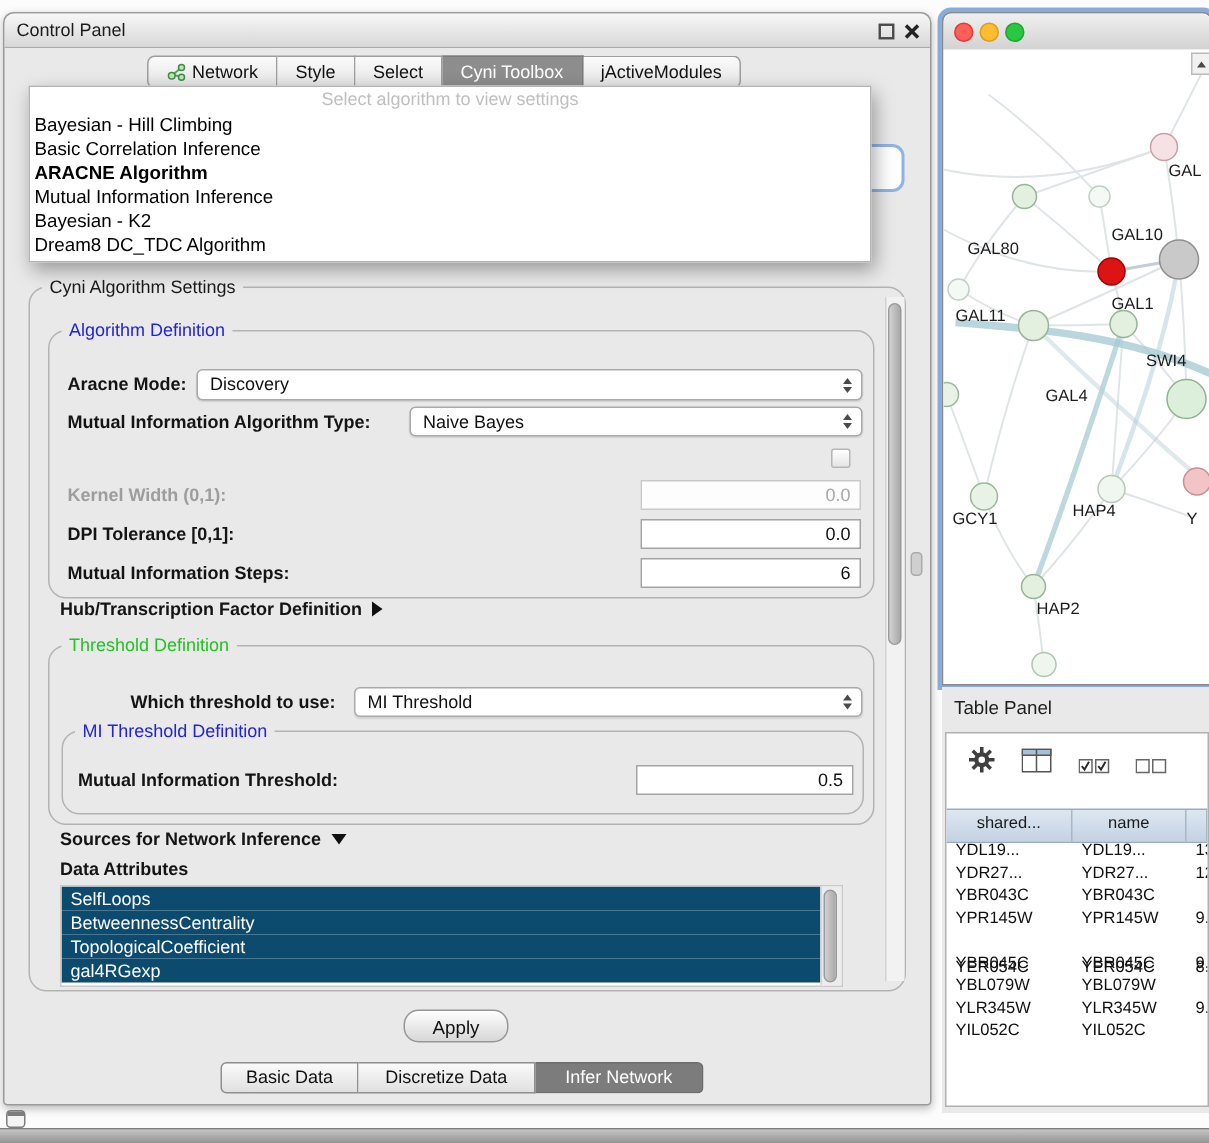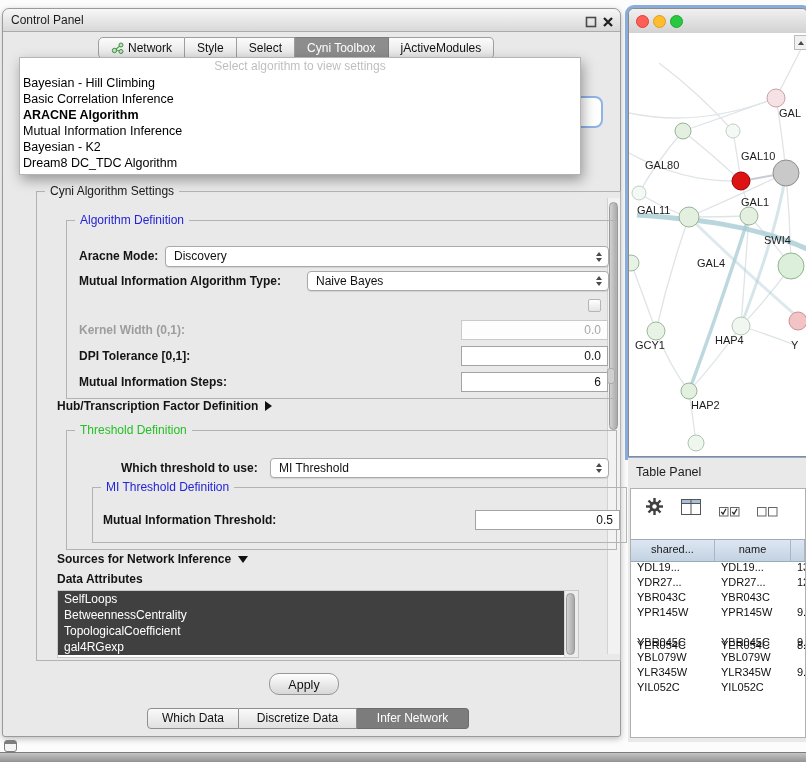--- a/index.html
+++ b/index.html
@@ -16,21 +16,21 @@
            box-shadow:0 1px 1px rgba(0,0,0,.10); white-space:nowrap; }
   .spin { position:absolute; right:6px; top:50%; transform:translateY(-50%);
           display:flex; flex-direction:column; align-items:center; gap:2px; }
   .tri-u { width:0; height:0; border-left:3.5px solid transparent; border-right:3.5px solid transparent; border-bottom:4.5px solid #4a4a4a; }
   .tri-d { width:0; height:0; border-left:3.5px solid transparent; border-right:3.5px solid transparent; border-top:4.5px solid #4a4a4a; }
   .tri-right { width:0; height:0; border-top:5px solid transparent; border-bottom:5px solid transparent; border-left:7px solid #101010; display:inline-block; }
   .tri-down-big { width:0; height:0; border-left:5px solid transparent; border-right:5px solid transparent; border-top:7px solid #101010; display:inline-block; }
   .fld { position:absolute; box-sizing:border-box; border:1px solid #a3a3a3; background:#fff;
          font-size:12px; font-family:inherit; text-align:right; padding:0 6px; color:#111; height:20px; }
   .fld.dis { color:#a8a8a8; border-color:#c9c9c9; background:#fdfdfd; }
-  .grp { position:absolute; border:1px solid #b3b3b3; border-radius:0;margin-left:17px; }
+  .grp { position:absolute; border:1px solid #b3b3b3; border-radius:12px; }
   .legend { position:absolute; top:-8px; left:8px; background:#e9e9e9; padding:0 5px; font-size:12px; color:#1a1a1a; white-space:nowrap; }
   .legend.blue { color:#2323d7; }
   .legend.green { color:#24c024; }
 
   
   .cp-window { position:absolute; left:2px; top:8px; width:617px; height:727px; background:#e9e9e9;
                border:1px solid #9a9a9a; border-radius:7px 7px 3px 3px; box-shadow:0 2px 6px rgba(0,0,0,.25); }
   .cp-titlebar { position:absolute; left:0; top:0; right:0; height:22px;
                  background:linear-gradient(#f7f7f7,#d8d8d8); border-bottom:1px solid #ababab;
                  border-radius:7px 7px 0 0; }
@@ -52,21 +52,21 @@
 
   .combo-fragment { position:absolute; left:554px; top:87px; width:46px; height:32px; background:#fff;
                     border:2px solid #8fb3e6; border-radius:8px; z-index:5; box-sizing:border-box; }
 
   .sb-track { position:absolute; background:#f2f2f2; border-left:1px solid #d2d2d2; }
   .sb-thumb { position:absolute; left:1px; width:9px; border-radius:5px;
               background:linear-gradient(90deg,#d2d2d2,#a9a9a9); border:1px solid #9a9a9a; box-sizing:border-box; }
 
   .attr-list { position:absolute; background:#fff; overflow:hidden; border:1px solid #c9c9c9; }
   .listrow { height:16px; line-height:16px; padding-left:6px; font-size:12px; color:#fff;
-             background:#404040; width:506px; box-sizing:border-box; white-space:nowrap; overflow:hidden; }
+             background:#0c4a6e; width:506px; box-sizing:border-box; white-space:nowrap; overflow:hidden; }
   .list-sb { position:absolute; right:0; top:0; bottom:0; width:13px; background:#ededed; border-left:1px solid #d5d5d5; }
   .list-sb .sb-thumb { top:2px; bottom:2px; left:1px; width:9px; }
 
   .apply-btn { position:absolute; left:266px; top:664px; width:70px; height:22px; border-radius:10px;
                background:linear-gradient(#fefefe,#d7d7d7); border:1px solid #979797; font-size:12.5px;
                font-family:inherit; color:#111; text-align:center; line-height:20px; box-sizing:border-box; }
 
   .btabs { position:absolute; left:144px; top:699px; height:21px; display:flex; }
   .btab { box-sizing:border-box; line-height:19px; text-align:center; font-size:12px; color:#111;
           background:linear-gradient(#fafafa,#e0e0e0); border:1px solid #8f8f8f; border-left:none; }
@@ -245,21 +245,21 @@
         <div class="listrow">gal4RGexp</div>
         <div class="list-sb">
           <div class="sb-thumb"></div>
         </div>
       </div>
     </div>
 
     <button class="apply-btn">Apply</button>
 
     <div class="btabs">
-      <div class="btab" style="width:92px;">Which Data</div>
+      <div class="btab" style="width:92px;">Basic Data</div>
       <div class="btab" style="width:118px;">Discretize Data</div>
       <div class="btab sel" style="width:112px;">Infer Network</div>
     </div>
   </div>
 
   <div class="net-window">
     <div class="net-titlebar">
       <span class="light" style="left:7px;  background:#ff5f57; border:1px solid #de3d35;"></span>
       <span class="light" style="left:24px; background:#febc2e; border:1px solid #d89e22;"></span>
       <span class="light" style="left:41px; background:#28c840; border:1px solid #1da631;"></span>

